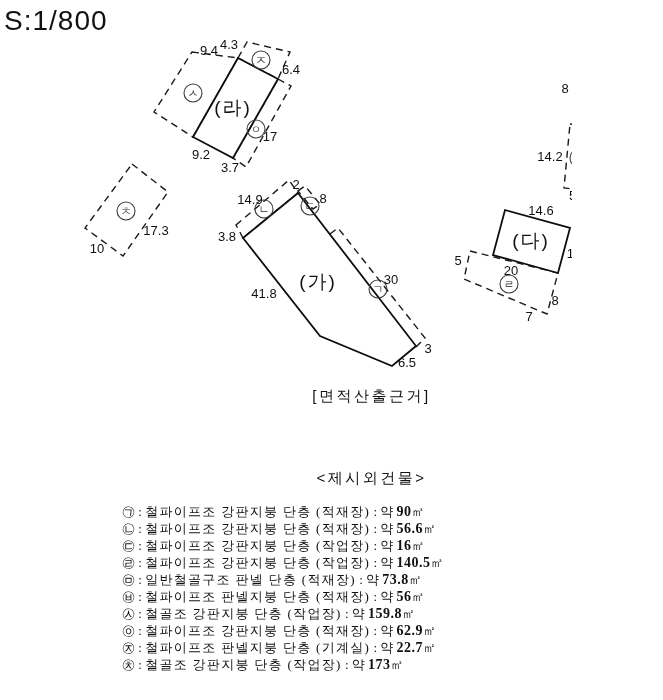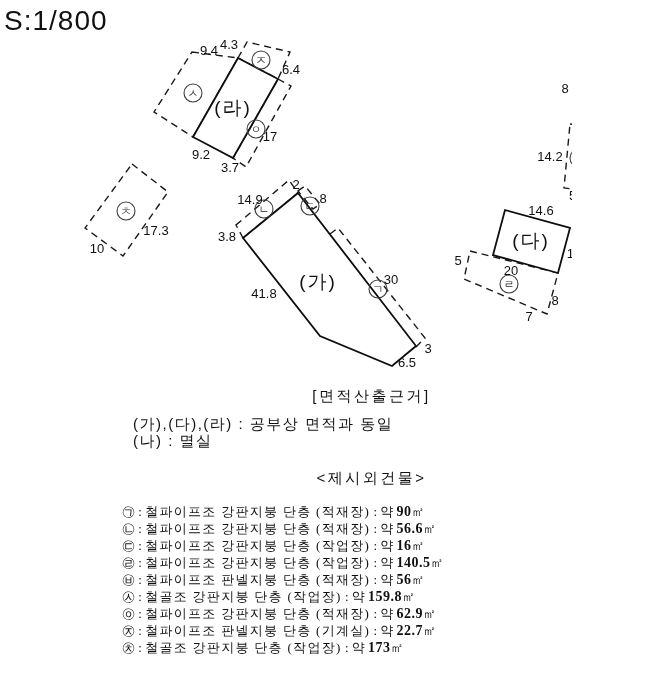--- a/index.html
+++ b/index.html
@@ -99,31 +99,28 @@
     <text class="dim" x="578" y="200">5.2</text>
     <text class="dim" x="541" y="215">14.6</text>
     <text class="dim" x="574" y="258">10</text>
     <text class="dim" x="458" y="265">5</text>
     <text class="dim" x="511" y="275">20</text>
     <text class="dim" x="555" y="305">8</text>
     <text class="dim" x="529" y="321">7</text>
   </svg>
 
   <div class="sec sec-1">[면적산출근거]</div>
-  <div class="basis">
-    <div>(가),(다),(라) : 공부상 면적과 동일</div>
-    <div>(나) : 멸실</div>
-  </div>
 
   <div class="sec sec-2">&lt;제시외건물&gt;</div>
   <div class="list">
     <div class="li"><span class="mark">㉠</span><span class="sep"> : </span><span class="desc">철파이프조 강판지붕 단층 (적재장)</span><span class="approx"> : 약 </span><b>90</b><span class="unit">㎡</span></div>
     <div class="li"><span class="mark">㉡</span><span class="sep"> : </span><span class="desc">철파이프조 강판지붕 단층 (적재장)</span><span class="approx"> : 약 </span><b>56.6</b><span class="unit">㎡</span></div>
     <div class="li"><span class="mark">㉢</span><span class="sep"> : </span><span class="desc">철파이프조 강판지붕 단층 (작업장)</span><span class="approx"> : 약 </span><b>16</b><span class="unit">㎡</span></div>
     <div class="li"><span class="mark">㉣</span><span class="sep"> : </span><span class="desc">철파이프조 강판지붕 단층 (작업장)</span><span class="approx"> : 약 </span><b>140.5</b><span class="unit">㎡</span></div>
+    <div class="li"><span class="mark">㉤</span><span class="sep"> : </span><span class="desc">일반철골구조 판넬 단층 (적재장)</span><span class="approx"> : 약 </span><b>73.8</b><span class="unit">㎡</span></div>
     <div class="li"><span class="mark">㉥</span><span class="sep"> : </span><span class="desc">철파이프조 판넬지붕 단층 (적재장)</span><span class="approx"> : 약 </span><b>56</b><span class="unit">㎡</span></div>
     <div class="li"><span class="mark">㉦</span><span class="sep"> : </span><span class="desc">철골조 강판지붕 단층 (작업장)</span><span class="approx"> : 약 </span><b>159.8</b><span class="unit">㎡</span></div>
     <div class="li"><span class="mark">㉧</span><span class="sep"> : </span><span class="desc">철파이프조 강판지붕 단층 (적재장)</span><span class="approx"> : 약 </span><b>62.9</b><span class="unit">㎡</span></div>
     <div class="li"><span class="mark">㉨</span><span class="sep"> : </span><span class="desc">철파이프조 판넬지붕 단층 (기계실)</span><span class="approx"> : 약 </span><b>22.7</b><span class="unit">㎡</span></div>
     <div class="li"><span class="mark">㉩</span><span class="sep"> : </span><span class="desc">철골조 강판지붕 단층 (작업장)</span><span class="approx"> : 약 </span><b>173</b><span class="unit">㎡</span></div>
   </div>
 
 </div>
 
 </body></html>

